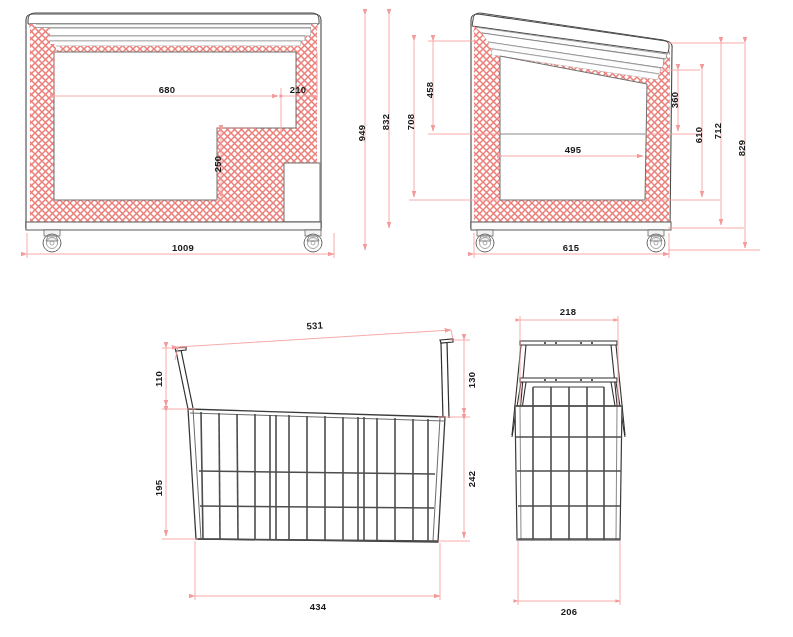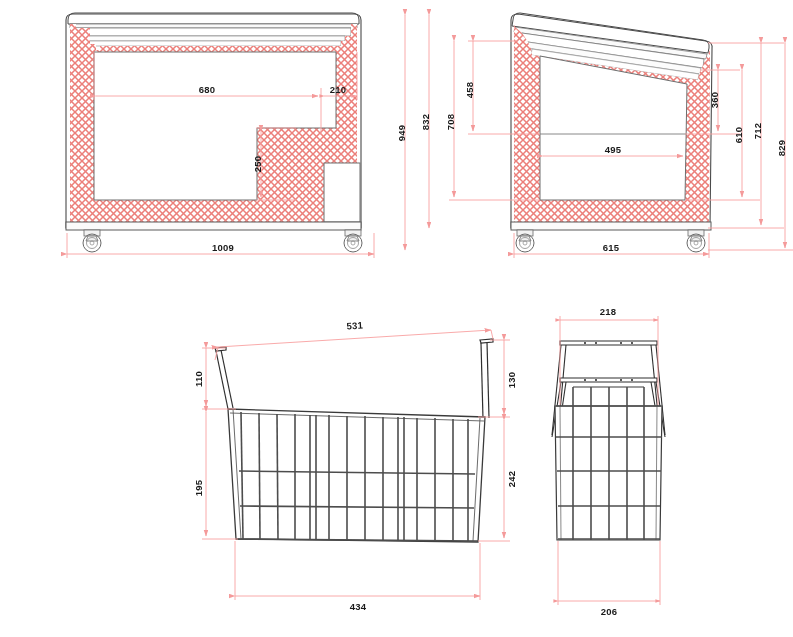--- a/index.html
+++ b/index.html
@@ -1,21 +1,21 @@
 <!DOCTYPE html>
 <html><head>
 <meta charset="utf-8">
 <title>Technical Drawing</title>
 <style>
   html,body{margin:0;padding:0;background:#ffffff;}
   body{
     font-family:"Liberation Sans", sans-serif;
     width:793px;height:637px;overflow:hidden;position:relative;
   }
-  #sheet{position:relative;width:691px;height:637px;background:#fff;padding-left:40px;}
+  #sheet{position:relative;width:691px;height:637px;background:#fff;}
   svg{display:block;}
   .dimtxt{
     font-family:"Liberation Sans", sans-serif;
     font-size:9.5px;font-weight:bold;fill:#1a1a1a;
     letter-spacing:0.2px;
   }
 </style>
 </head>
 <body>
 

